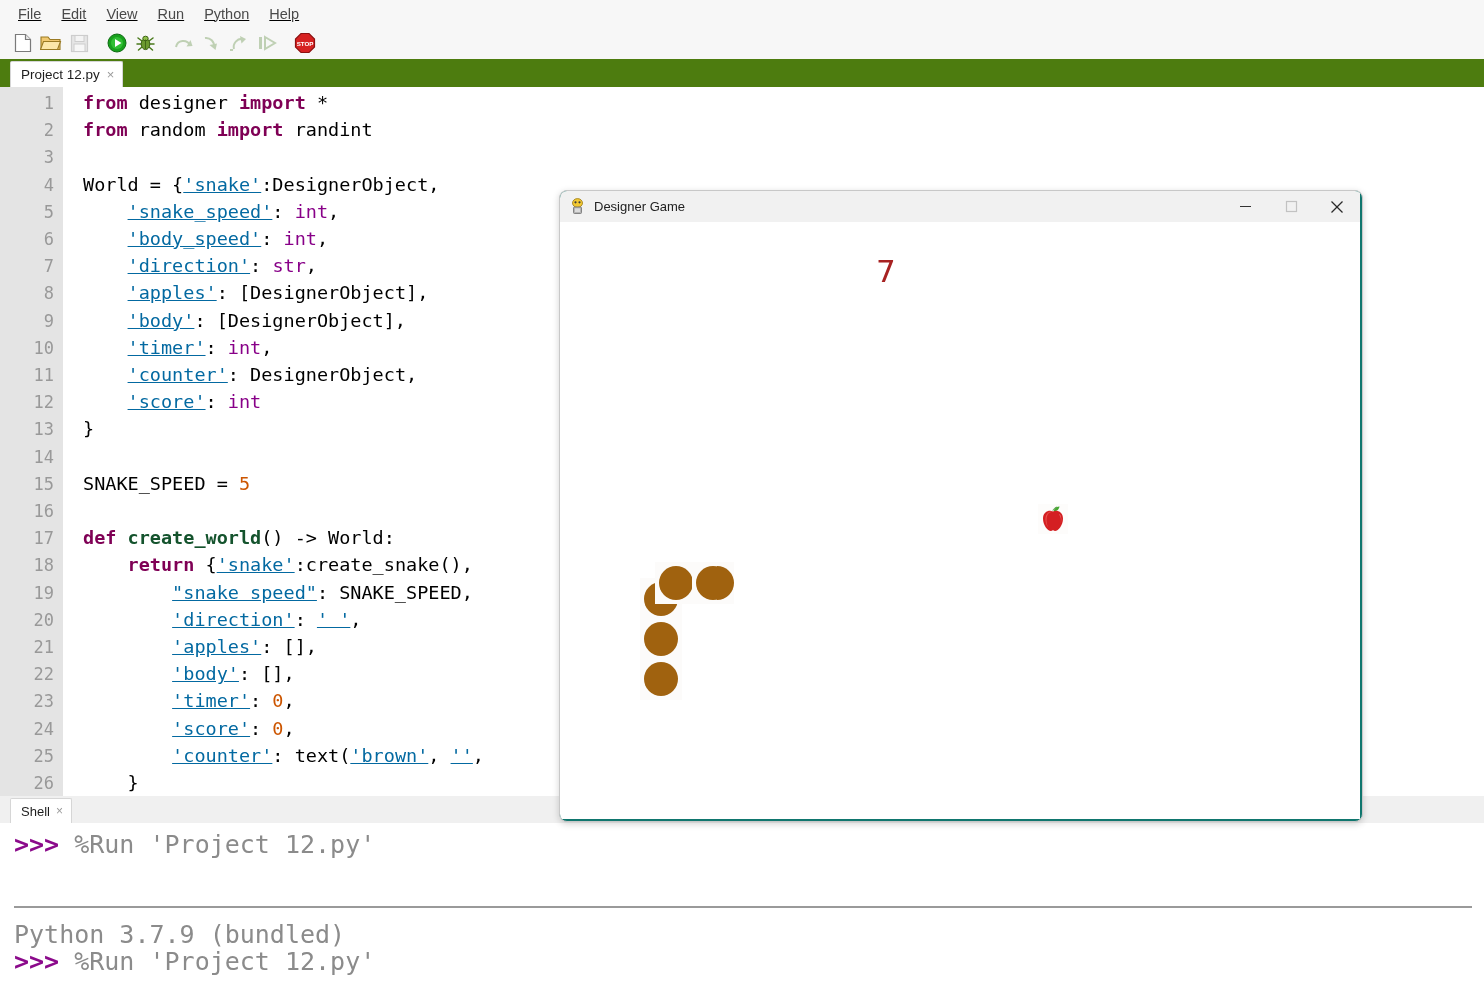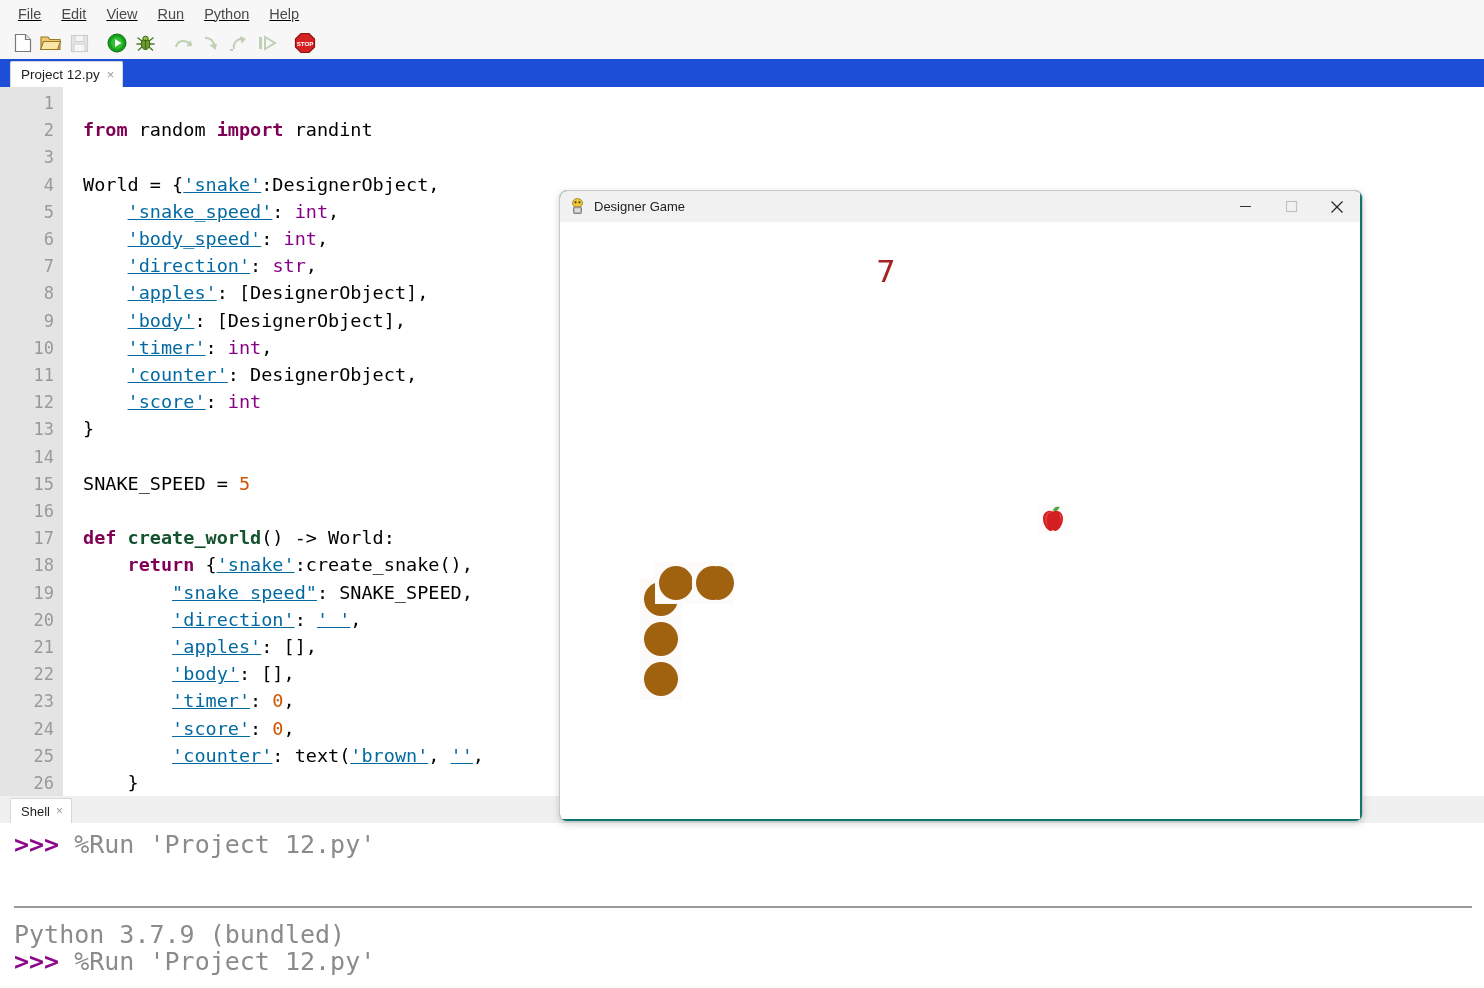--- a/index.html
+++ b/index.html
@@ -57,21 +57,21 @@
     justify-content: center;
     margin-right: 2px;
   }
   .tb-gap { width: 10px; }
 
   
   #tabstrip {
     position: absolute;
     left: 0; top: 59px;
     width: 1484px; height: 28px;
-    background: #1d4ed8;
+    background: #4d7c0f;
     border-bottom: 1px solid #d6d6d6;
   }
   .tab {
     position: absolute;
     left: 10px; top: 2px;
     height: 26px;
     background: #ffffff;
     border: 1px solid #d6d6d6;
     border-bottom: none;
     border-radius: 2px 2px 0 0;
@@ -419,20 +419,21 @@
         <div class="ln" style="top: 492.6px;">19</div>
         <div class="ln" style="top: 519.8px;">20</div>
         <div class="ln" style="top: 547px;">21</div>
         <div class="ln" style="top: 574.2px;">22</div>
         <div class="ln" style="top: 601.4px;">23</div>
         <div class="ln" style="top: 628.6px;">24</div>
         <div class="ln" style="top: 655.8px;">25</div>
         <div class="ln" style="top: 683px;">26</div>
       </div>
     <div id="codearea">
+        <div class="cl" style="top: 2px;"><span class="kw">from </span><span>designer </span><span class="kw">import </span><span>*</span></div>
         <div class="cl" style="top: 29.2px;"><span class="kw">from </span><span>random </span><span class="kw">import </span><span>randint</span></div>
         <div class="cl" style="top: 56.4px;"></div>
         <div class="cl" style="top: 83.6px;"><span>World = {</span><span class="str">'snake'</span><span>:DesignerObject,</span></div>
         <div class="cl" style="top: 110.8px;"><span>    </span><span class="str">'snake_speed'</span><span>: </span><span class="bi">int</span><span>,</span></div>
         <div class="cl" style="top: 138px;"><span>    </span><span class="str">'body_speed'</span><span>: </span><span class="bi">int</span><span>,</span></div>
         <div class="cl" style="top: 165.2px;"><span>    </span><span class="str">'direction'</span><span>: </span><span class="bi">str</span><span>,</span></div>
         <div class="cl" style="top: 192.4px;"><span>    </span><span class="str">'apples'</span><span>: [DesignerObject],</span></div>
         <div class="cl" style="top: 219.6px;"><span>    </span><span class="str">'body'</span><span>: [DesignerObject],</span></div>
         <div class="cl" style="top: 246.8px;"><span>    </span><span class="str">'timer'</span><span>: </span><span class="bi">int</span><span>,</span></div>
         <div class="cl" style="top: 274px;"><span>    </span><span class="str">'counter'</span><span>: DesignerObject,</span></div>

